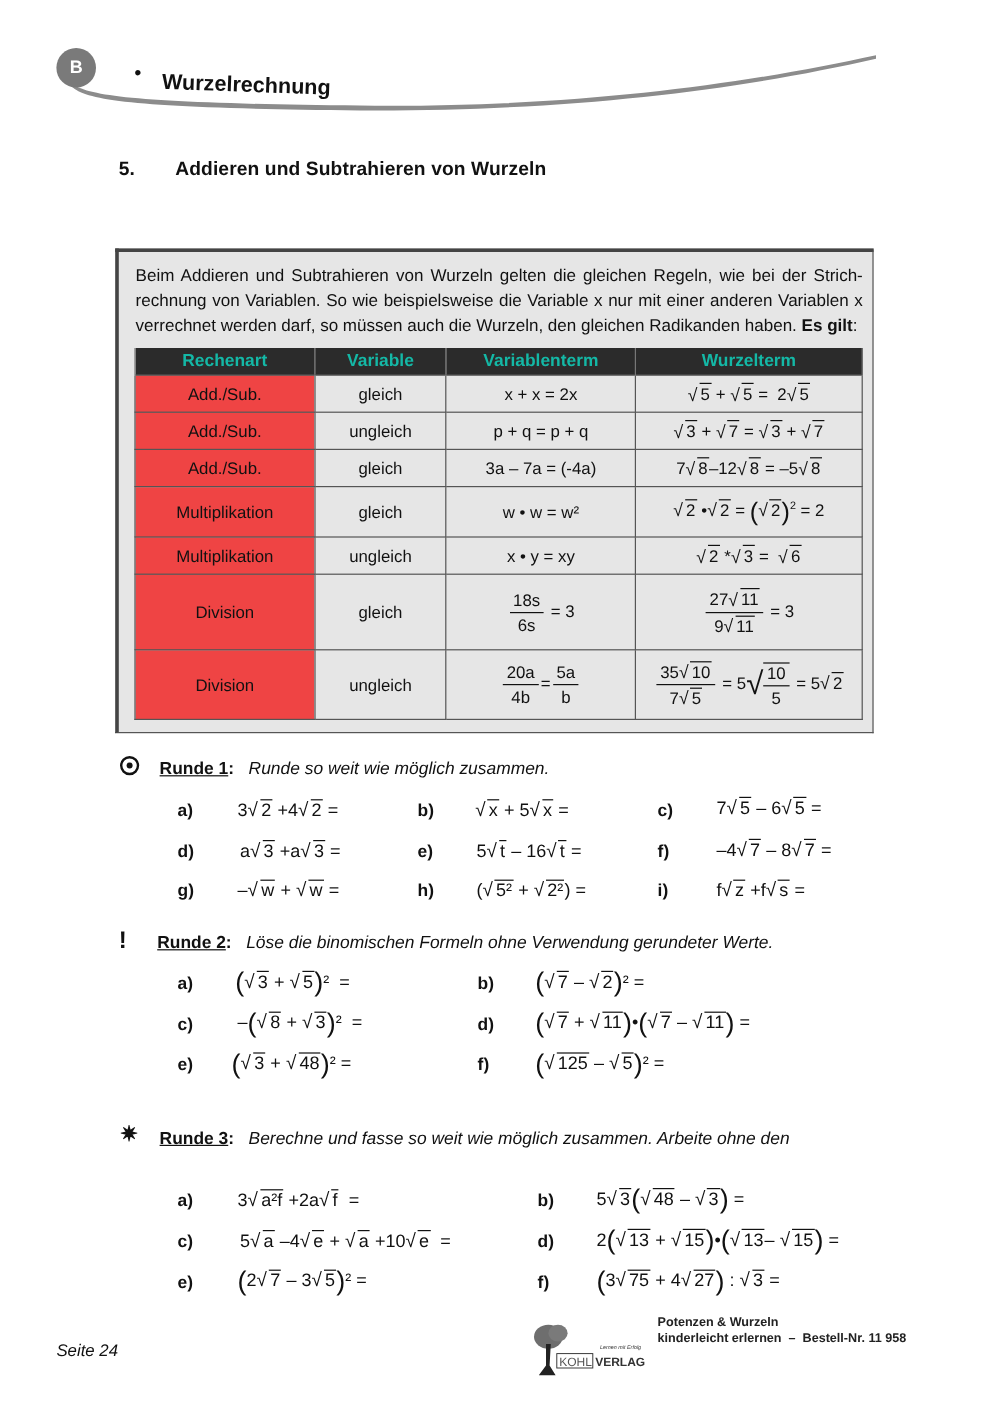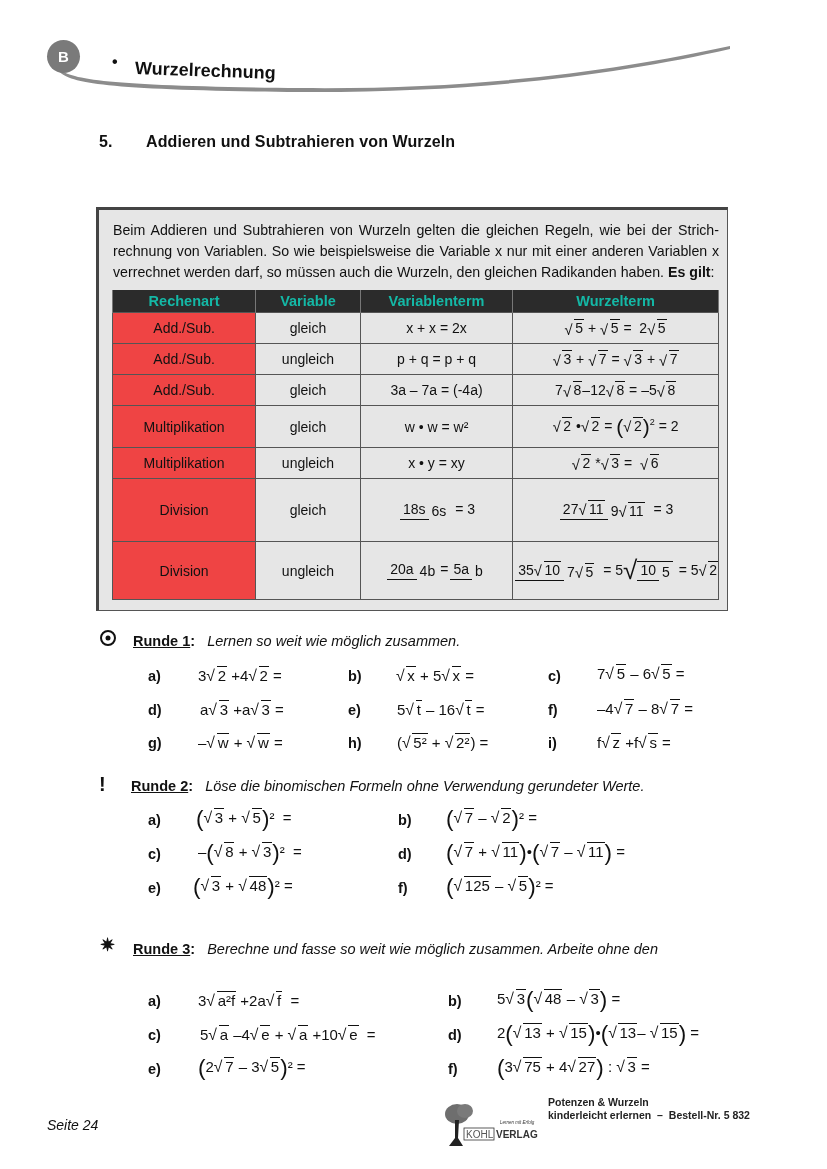--- a/index.html
+++ b/index.html
@@ -34,21 +34,21 @@
   table.rules tr.h31 td { height: 30px; }
   table.rules tr.h41 td { height: 41px; }
   table.rules tr.h62 td { height: 62px; }
   table.rules tr.h57 td { height: 57px; }
 
   
   .m { font-family: "Liberation Sans", sans-serif; white-space: nowrap; }
   .rad { display: inline-block; position: relative; padding-left: 0.62em; margin-left: 1px; }
   .rad::before { content: "√"; position: absolute; left: -1px; bottom: -1px; font-size: 1.05em; }
   .rad > span { border-top: 1px solid #111; padding: 0 1px; display: inline-block; line-height: 1.15; }
-  .frac { display: inline-flex; flex-direction: row; vertical-align: middle; text-align: center; margin: 0 2px; }
+  .frac { display: inline-flex; flex-direction: column; vertical-align: middle; text-align: center; margin: 0 2px; }
   .frac > span:first-child { border-bottom: 1px solid #111; padding: 0 3px 2px; }
   .frac > span:last-child { padding: 2px 3px 0; }
   .bigp { font-size: 1.5em; font-weight: 200; vertical-align: -3px; }
 
   
   .round-head { position: absolute; font-size: 14.5px; }
   .round-icon { position: absolute; font-size: 18px; font-weight: bold; }
   .round-label { font-weight: bold; text-decoration: underline; }
   .round-colon { font-weight: bold; }
   .round-task { font-style: italic; }
@@ -160,21 +160,21 @@
   </table>
 </div>
 
 <div class="round-icon" style="left:99px;top:629px;">
   <svg width="18" height="18" viewBox="0 0 18 18">
       <circle cx="9" cy="9" r="7" fill="none" stroke="#111" stroke-width="2"></circle>
       <circle cx="9" cy="9" r="2.5" fill="#111"></circle>
     </svg>
 </div>
 <div class="round-head" style="left:133px;top:633px;">
-  <span class="round-label">Runde 1</span><span class="round-colon">:</span>&nbsp;&nbsp;&nbsp;<span class="round-task">Lernen so weit wie möglich zusammen.</span>
+  <span class="round-label">Runde 1</span><span class="round-colon">:</span>&nbsp;&nbsp;&nbsp;<span class="round-task">Runde so weit wie möglich zusammen.</span>
 </div>
 
 <div class="ex-lbl" style="left:148px;top:668px;">a)</div>
 <div class="ex-expr" style="left:198px;top:666px;"><span class="m">3<span class="rad"><span>2</span></span> +4<span class="rad"><span>2</span></span> =</span></div>
 <div class="ex-lbl" style="left:348px;top:668px;">b)</div>
 <div class="ex-expr" style="left:396px;top:666px;"><span class="m"><span class="rad"><span>x</span></span> + 5<span class="rad"><span>x</span></span> =</span></div>
 <div class="ex-lbl" style="left:548px;top:668px;">c)</div>
 <div class="ex-expr" style="left:597px;top:664px;"><span class="m">7<span class="rad"><span>5</span></span> – 6<span class="rad"><span>5</span></span> =</span></div>
 
 <div class="ex-lbl" style="left:148px;top:702px;">d)</div>
@@ -238,14 +238,14 @@
     <ellipse cx="22" cy="9" rx="8" ry="7" fill="#7a7a7a"></ellipse>
     <path d="M12 18 L16 18 L15 36 L20 44 L6 44 L12 36 Z" fill="#222"></path>
   </g>
   <text x="57" y="22" font-size="4.5" font-style="italic" fill="#333" font-family="Liberation Sans, sans-serif">Lernen mit Erfolg</text>
   <rect x="21" y="26" width="30" height="12" fill="#fff" stroke="#333" stroke-width="0.8"></rect>
   <text x="23" y="36" font-size="10" fill="#555" font-family="Liberation Sans, sans-serif">KOHL</text>
   <text x="53" y="36" font-size="10" font-weight="bold" fill="#333" font-family="Liberation Sans, sans-serif">VERLAG</text>
 </svg>
 <div class="footer-title">
   <div>Potenzen &amp; Wurzeln</div>
-  <div style="white-space:pre">kinderleicht erlernen  –  Bestell-Nr. 5 832</div>
+  <div style="white-space:pre">kinderleicht erlernen  –  Bestell-Nr. 11 958</div>
 </div>
 
 </body></html>

